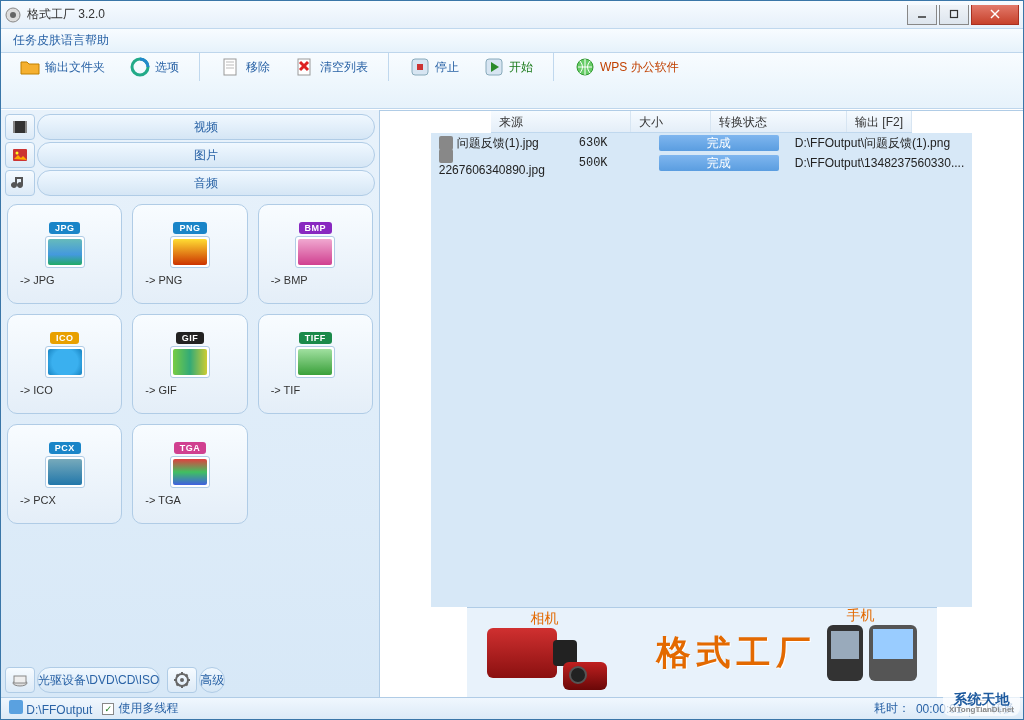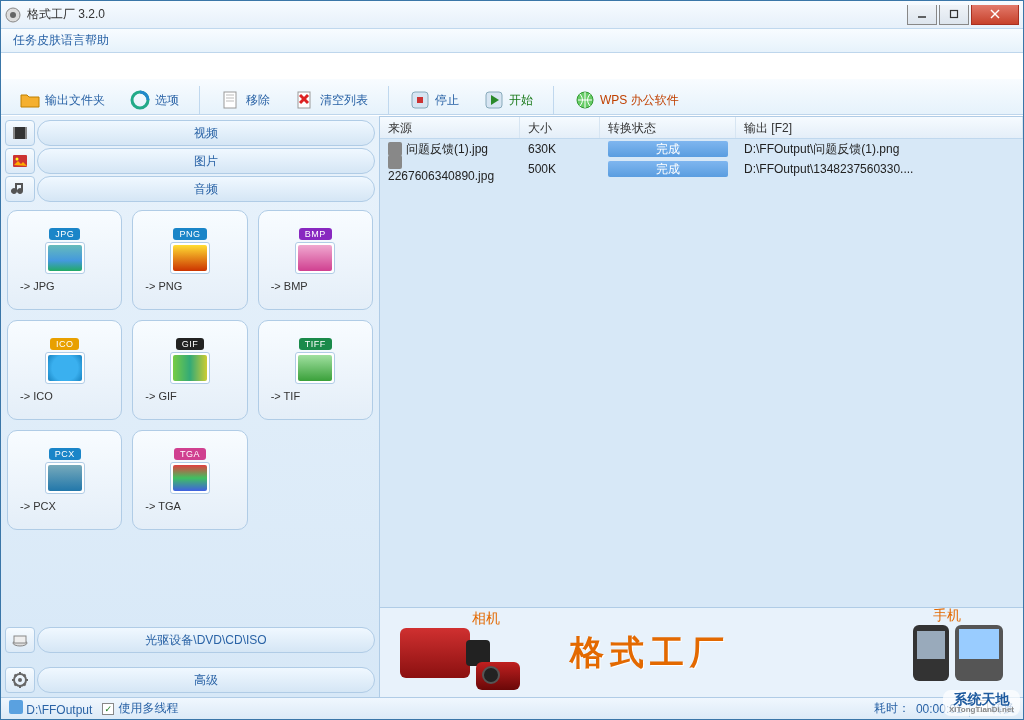--- a/index.html
+++ b/index.html
@@ -6,50 +6,50 @@
     body { width: 1024px; height: 720px; background: #ddeeff; overflow: hidden; }
     .window { width: 1024px; height: 720px; background: #fff; display: flex; flex-direction: column; border: 1px solid #3a76a8; }
     .titlebar { height: 28px; background: linear-gradient(#f7fbff, #e6f0fa); display: flex; align-items: center; padding: 0 4px; border-bottom: 1px solid #c0d8ee; }
     .titlebar-icon { width: 16px; height: 16px; margin-right: 6px; }
     .titlebar-text { font-size: 12px; color: #333; flex: 1; }
     .win-btns { display: flex; gap: 2px; }
     .win-btn { width: 30px; height: 20px; display: flex; align-items: center; justify-content: center; cursor: pointer; border: 1px solid #888; border-top: none; background: linear-gradient(#f0f4f8,#dde5ee); font-size: 10px; }
     .win-btn.close { background: linear-gradient(#e27a6b,#c7412b); color: #fff; border-color: #a83020; width: 48px; }
     .menubar { height: 24px; background: linear-gradient(#f8fcff,#e6f2fb); border-bottom: 1px solid #bed6ec; display: flex; align-items: center; padding: 0 12px; }
     .menu-item { font-size: 12px; color: #2a63a6; cursor: pointer; }
-    .toolbar { height: 36px; background: linear-gradient(#f8fcff,#e6f2fb); border-bottom: 1px solid #bed6ec; display: flex; align-items: flex-end; padding: 0 10px; gap: 8px; margin-top: 26px; }
+    .toolbar { height: 56px; background: linear-gradient(#f8fcff,#e6f2fb); border-bottom: 1px solid #bed6ec; display: flex; align-items: flex-start; padding: 0 10px; gap: 8px; }
     .tb-btn { display: flex; align-items: center; gap: 4px; padding: 3px 8px; font-size: 12px; color: #2a63a6; cursor: pointer; border-radius: 3px; }
     .tb-icon { width: 22px; height: 22px; display:flex; align-items:center; justify-content:center; }
     .tb-sep { width: 1px; height: 28px; background: #c0d8ee; margin: 0 4px; }
     .start-label { color: #1a7a1a; }
     .wps-label { color: #c04000; }
     .main { flex: 1; display: flex; background: linear-gradient(#e8f2fb, #d7e8f7); overflow: hidden; border-top: 1px solid #fff; }
     .sidebar { width: 378px; display: flex; flex-direction: column; padding: 4px; gap: 2px; }
     .cat-row { display: flex; align-items: center; height: 26px; gap: 2px; }
     .cat-icon-box { width: 30px; height: 26px; background: linear-gradient(#f6fbff,#dceaf7); border: 1px solid #b0cce6; border-radius: 4px; display:flex;align-items:center;justify-content:center; }
     .cat-bar { flex: 1; height: 26px; background: linear-gradient(#f0f8ff,#d5e6f5); border: 1px solid #b0cce6; border-radius: 13px; display:flex; align-items:center; justify-content:center; font-size: 12px; color: #2a63a6; cursor: pointer; }
     .grid-area { flex: 1; padding: 6px 2px; display: grid; grid-template-columns: repeat(3, 1fr); grid-auto-rows: 100px; gap: 10px; align-content: start; }
     .fmt-tile { background: linear-gradient(#f8fcff,#e4eef8); border: 1px solid #b0cce6; border-radius: 10px; display: flex; flex-direction: column; align-items: center; justify-content: center; cursor: pointer; padding: 4px; }
-    .fmt-badge { font-size: 9px; font-weight: normal; color: #fff; padding: 1px 6px; border-radius: 3px; margin-bottom: 2px; letter-spacing: .5px;}
+    .fmt-badge { font-size: 9px; font-weight: bold; color: #fff; padding: 1px 6px; border-radius: 3px; margin-bottom: 2px; letter-spacing: .5px;}
     .fmt-thumb { width: 40px; height: 32px; border: 1px solid #b0cce6; border-radius: 3px; background: #fff; margin-bottom: 6px; display:flex;align-items:center;justify-content:center;overflow:hidden; }
     .fmt-thumb-inner { width: 34px; height: 26px; border-radius:2px; }
     .fmt-label { font-size: 11px; color: #333; width: 100%; padding-left: 8px; }
-    .content { flex: 1; display: flex; flex-direction: column; background: #fff; border-left: 1px solid #b0cce6; border-top: 1px solid #b0cce6; margin: 0; }
+    .content { flex: 1; display: flex; flex-direction: column; background: #fff; border-left: 1px solid #b0cce6; border-top: 1px solid #b0cce6; margin: 0; align-items: center; }
     .list-header { height: 22px; background: linear-gradient(#f6fbff,#e4eef8); border-bottom: 1px solid #c0d8ee; display: flex; font-size: 12px; color: #333; }
     .col { padding: 3px 8px; border-right: 1px solid #d7e5f2; }
     .col-src { width: 140px; }
-    .col-size { width: 80px; }
+    .col-size { width: 80px; font-family: Liberation Mono, monospace; }
     .col-status { width: 136px; }
     .col-out { flex: 1; }
     .list-body { flex: 1; background: #d7e8f7; overflow: auto; }
     .row { display: flex; height: 20px; font-size: 12px; color: #222; align-items: center; }
     .row .col { border: none; }
     .cell-icon { width:14px;height:14px;display:inline-block;vertical-align:middle;margin-right:4px; background:#888;border-radius:2px;}
     .status-pill { background: linear-gradient(#7fb6ef,#5a9de0); color: #fff; text-align: center; border-radius: 2px; height: 16px; line-height: 16px; width: 120px; margin: 8px auto; font-size: 12px; }
-    .sidebar-bottom { display:flex; flex-direction:column; gap:14px;margin-top:32px; }
+    .sidebar-bottom { display:flex; flex-direction:row; gap:7px;margin-top:32px; }
     .banner { height: 90px; background: #e8f2fb; border-top:1px solid #b0cce6; display:flex; align-items:center; justify-content:flex-start; padding: 0 20px; gap: 10px; position: relative; }
     .banner-title { font-size: 34px; font-weight: bold; color: #e36900; letter-spacing: 6px; text-shadow: 1px 1px 0 #fff; }
     .banner-sub { font-size: 14px; color: #e36900; position:absolute; }
     .camcorder { width: 70px; height: 50px; background: linear-gradient(#d03030,#8a1010); border-radius: 6px; position:relative; }
     .camcorder::before { content:""; position:absolute; right:-20px; top:12px; width:24px;height:26px;background:#222;border-radius:4px; }
     .camera { width: 44px; height: 28px; background: linear-gradient(#c02020,#6a0808); border-radius: 6px; margin-left: 6px; position:relative; top:12px;}
     .camera::before { content:""; position:absolute; left:6px; top:4px; width:14px;height:14px;background:#222;border-radius:50%; border:2px solid #555;}
     .phone { width: 36px; height: 56px; background: #333; border-radius: 6px; position:relative; }
     .phone::before { content:""; position:absolute; top:6px;left:4px;right:4px;height:28px;background:#9ab;}
     .phone2 { width: 48px; height: 56px; background: #555; border-radius: 6px; margin-left:6px; position:relative;}
@@ -312,21 +312,21 @@
             <div class="col col-src"><span class="cell-icon"></span><span>2267606340890.jpg</span></div>
             <div class="col col-size">500K</div>
             <div class="col col-status">
               <div class="status-pill">完成</div>
             </div>
             <div class="col col-out">D:\FFOutput\1348237560330....</div>
           </div>
         </div>
       <div class="banner">
         <div style="position:relative;">
-          <div class="banner-sub" style="top:-18px;left:72px;">相机</div>
+          <div class="banner-sub" style="top:-18px;left:44px;">相机</div>
           <div style="display:flex;align-items:flex-end;">
             <div class="camcorder"></div>
             <div class="camera"></div>
           </div>
         </div>
         <span class="banner-title" style="margin-left:40px;">格式工厂</span>
         <div style="position:relative;margin-left:auto;">
           <div class="banner-sub" style="top:-18px;left:20px;">手机</div>
           <div style="display:flex;align-items:flex-end;">
             <div class="phone"></div>

